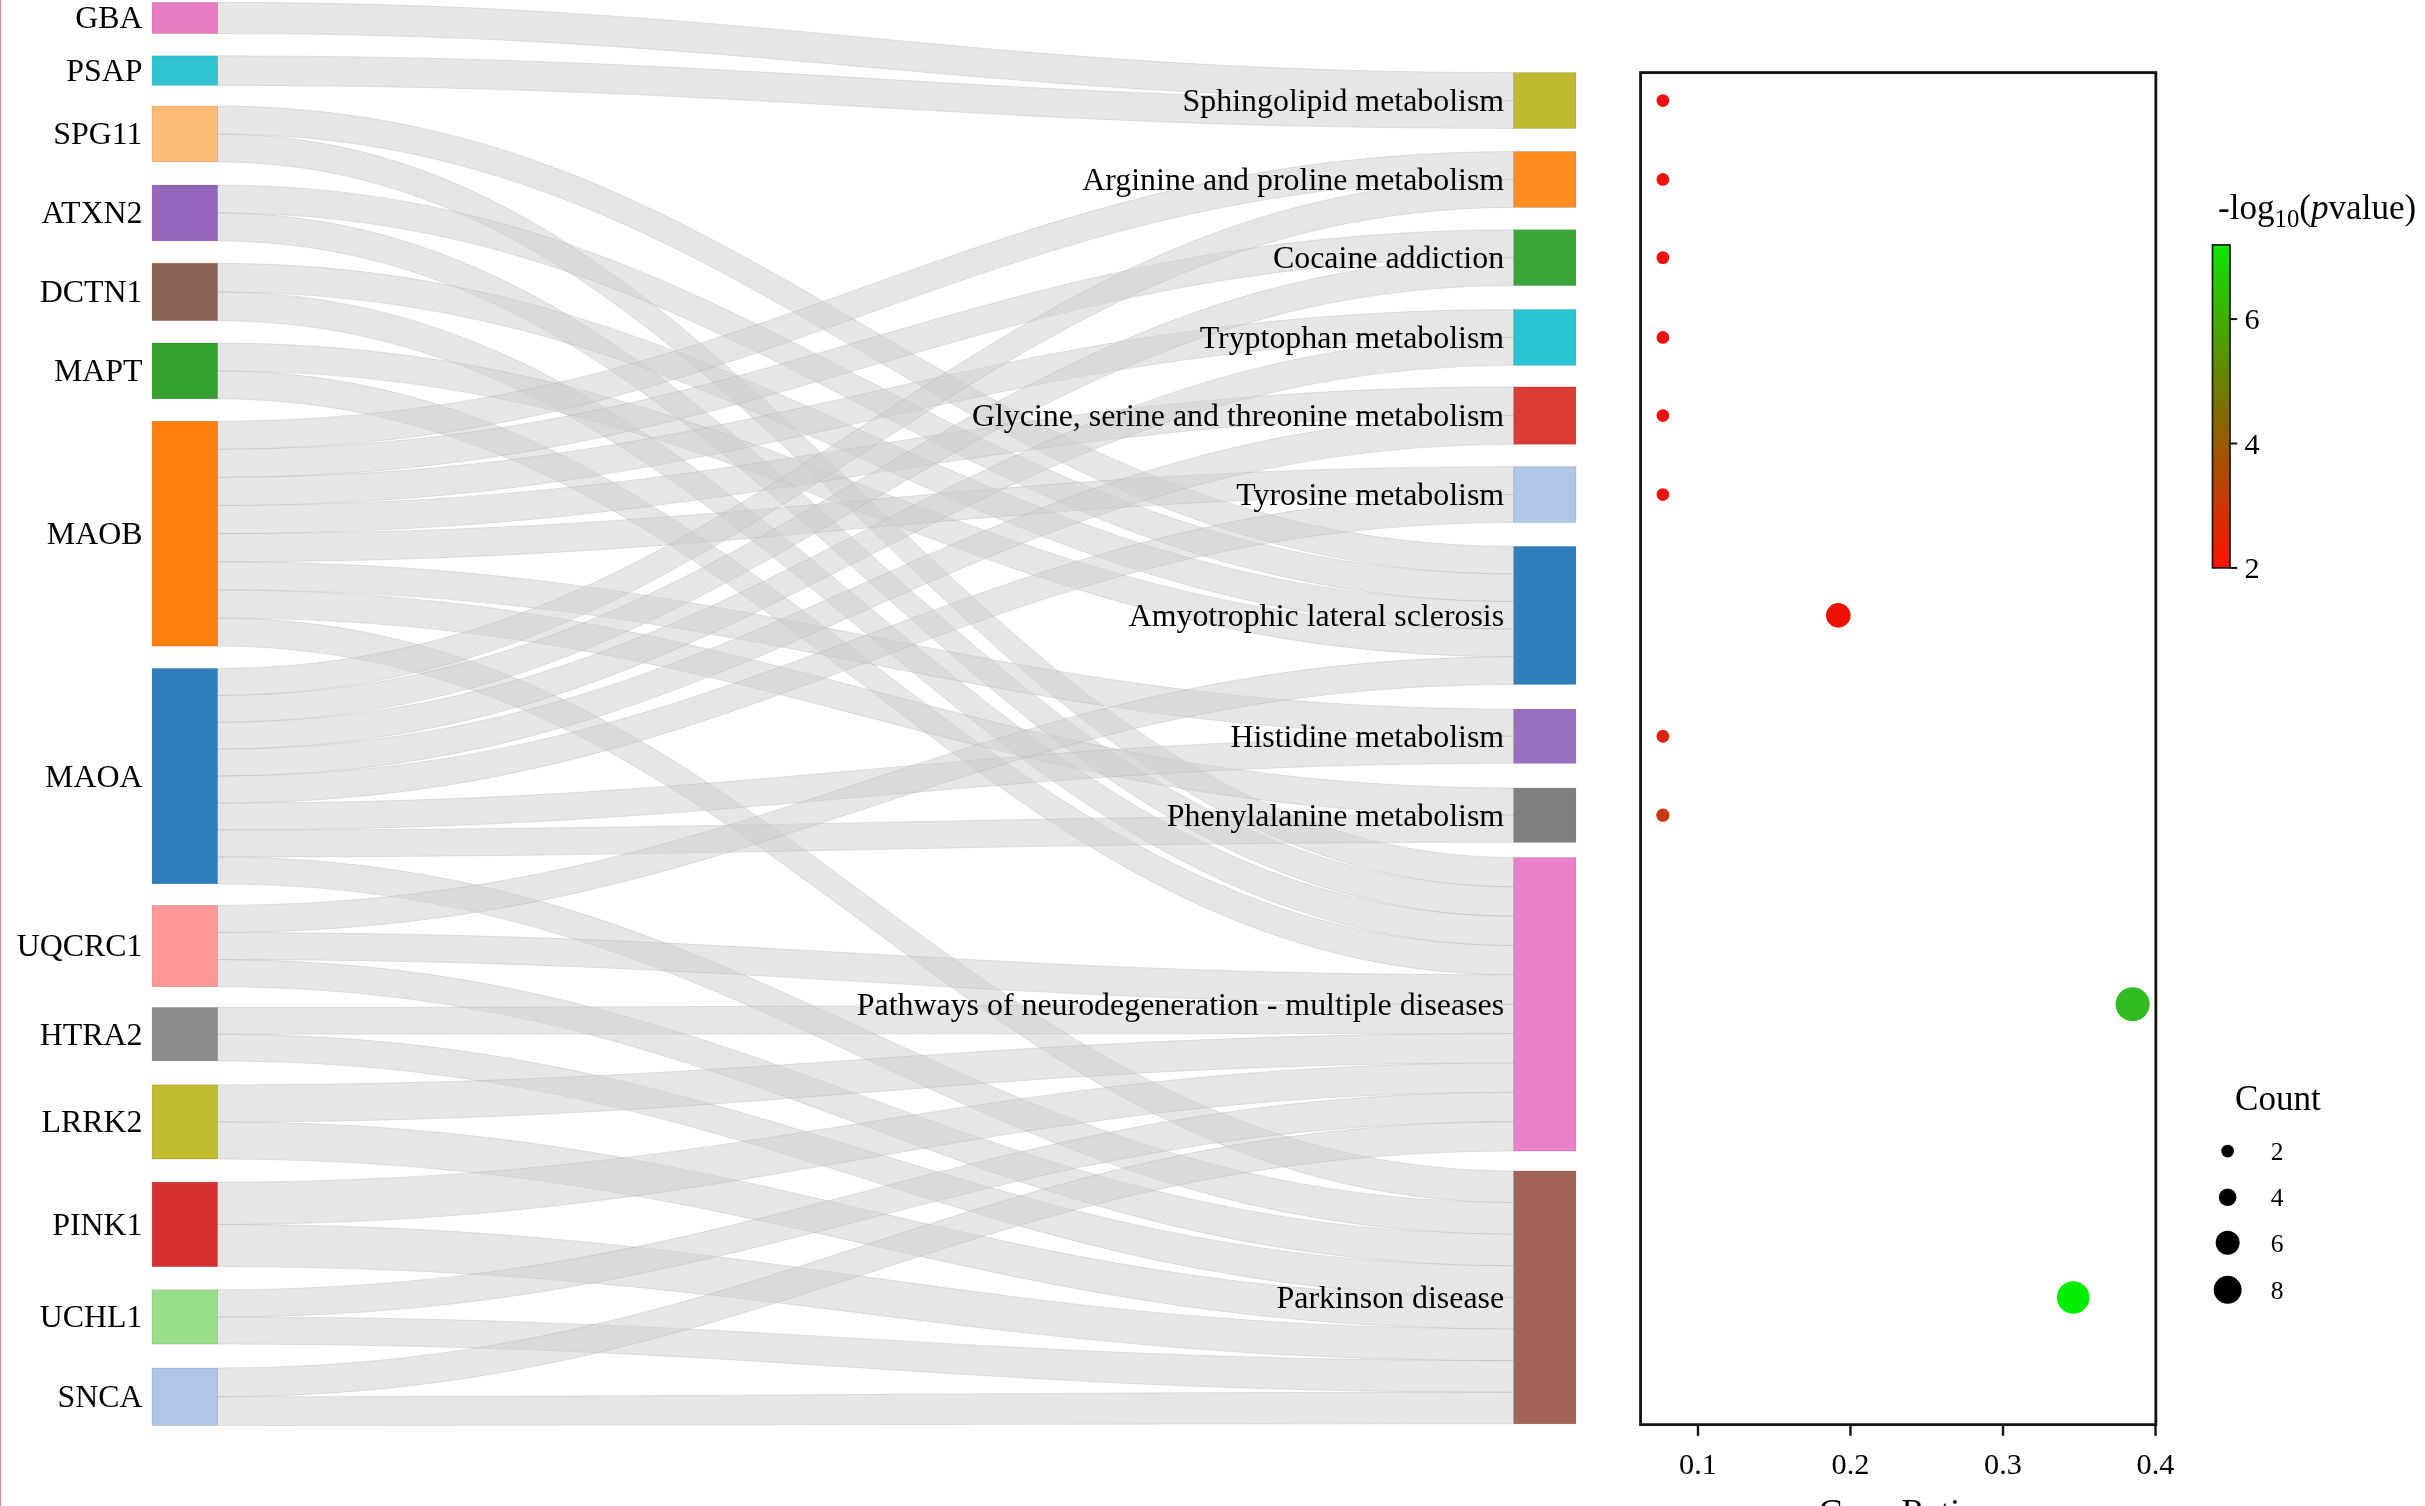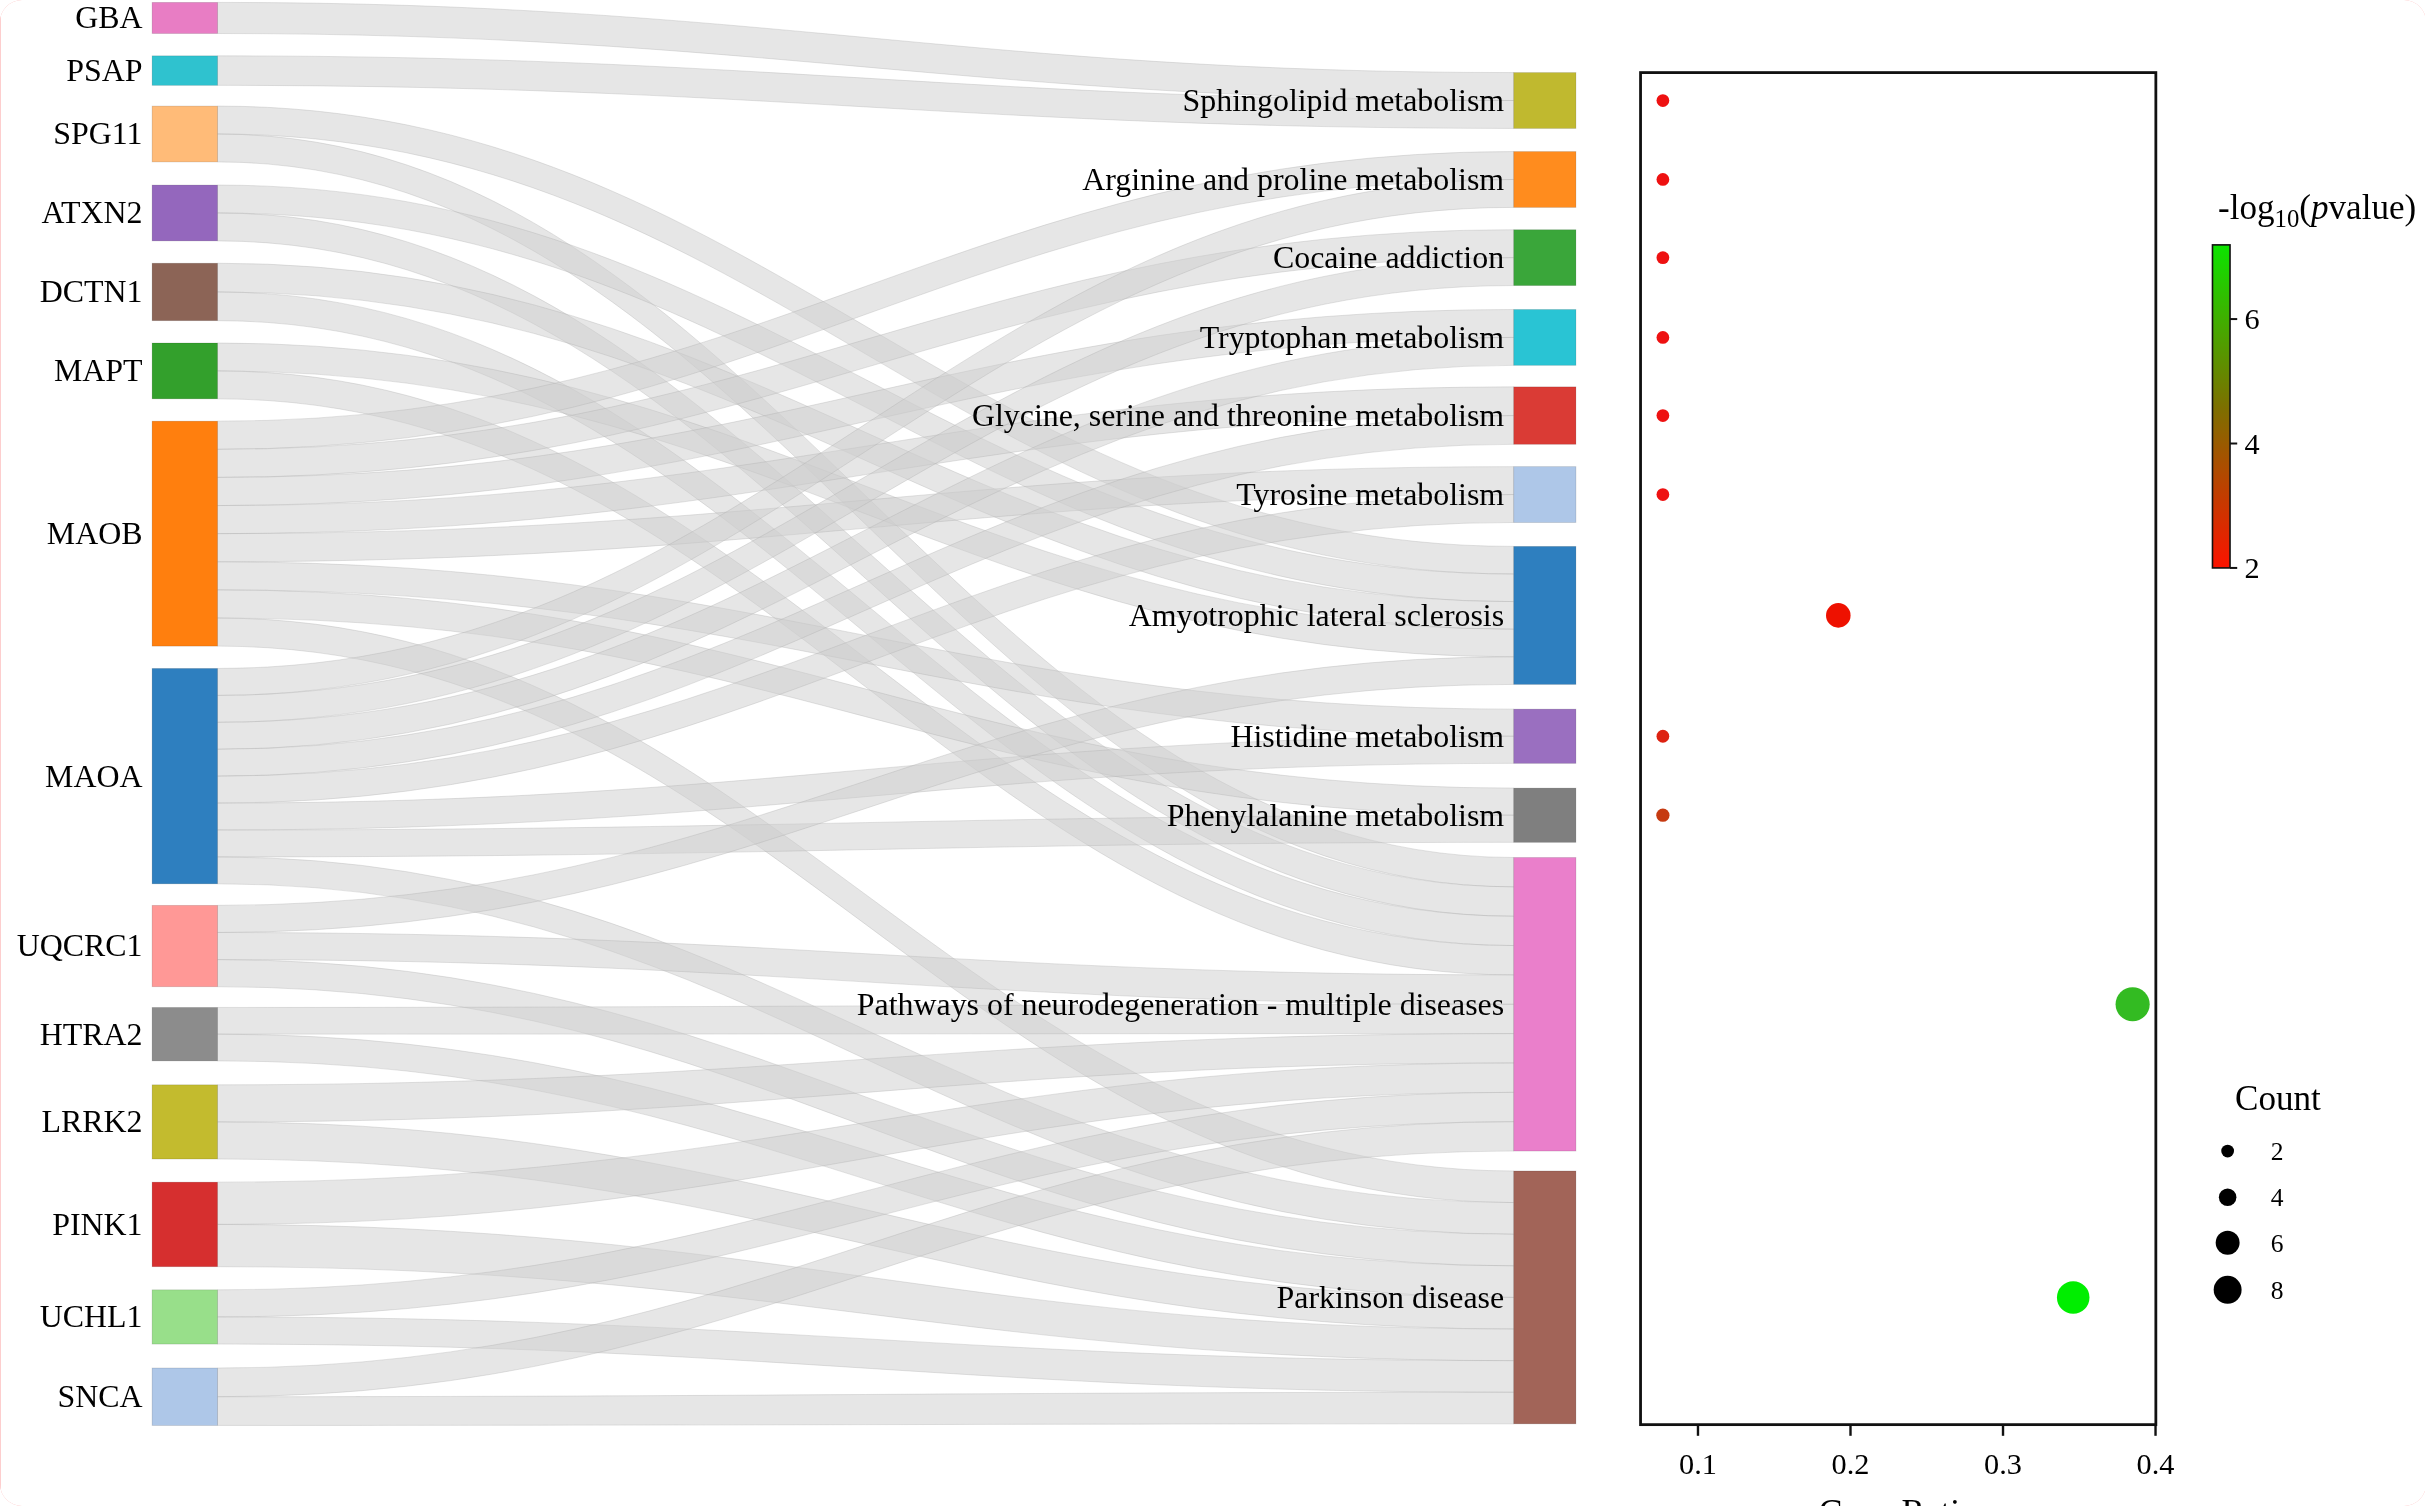--- a/index.html
+++ b/index.html
@@ -1,16 +1,16 @@
 <!DOCTYPE html>
 <html style="font-size:12.8px"><head>
 <meta charset="utf-8">
 <style>
   html,body{margin:0;padding:0;background:#ffffff;}
-  .figure{position:relative;width:2426px;height:1506px;background:#fca5a5;overflow:hidden;border-radius:22px;}
+  .figure{position:relative;width:2426px;height:1506px;background:#be185d;overflow:hidden;}
   svg text{fill:#000;font-family:"Liberation Serif","DejaVu Serif",serif;}
 </style>
 </head>
 <body>
 
 <div class="figure">
   <svg id="fig" width="2426" height="1506" viewBox="0 0 3040 1888" xmlns="http://www.w3.org/2000/svg">
       <rect x="0" y="0" width="3040" height="1888" fill="#ffffff"></rect>
       <g>
         <path d="M 272 3.0 C 954.5 3.0, 1214.5 91.0, 1897 91.0 L 1897 126.0 C 1214.5 126.0, 954.5 42.0, 272 42.0 Z" fill="#cdcdcd" fill-opacity="0.5" stroke="#ababab" stroke-opacity="0.4" stroke-width="1"></path>

